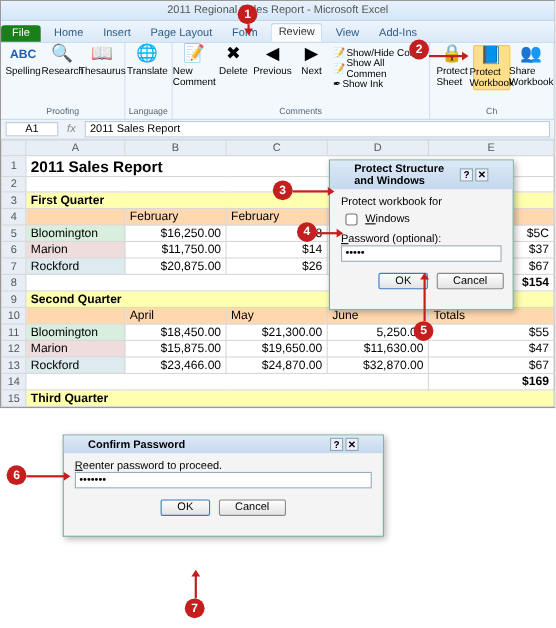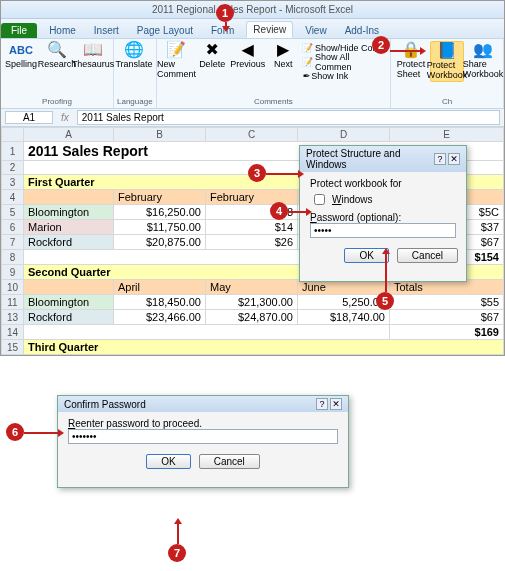--- a/index.html
+++ b/index.html
@@ -29,21 +29,21 @@
   th { background:#e8eef6; font-weight:normal; text-align:center; font-size:10px; color:#555;}
   th.rowh { width:22px; text-align:center; background:#e8eef6;}
   td.l { text-align:left; }
   .title td { font-weight:bold; font-size:14px; text-align:left; }
   .qhdr td { background:#ffffb0; text-align:left; font-weight:bold;}
   .mhdr td { background:#ffd8b0; }
   .cityA td.l { background:#d8efdd; }
   .cityB td.l { background:#efdddd; }
   .cityC td.l { background:#ddebef; }
   .dialog { position:absolute; background:#f4f4f4; border:1px solid #7a9; box-shadow:2px 2px 6px rgba(0,0,0,0.3); font-size:10px; }
-  .dialog .titlebar { background:linear-gradient(#dce9f7,#c5d8ee); padding:2px 6px; font-weight:normal; font-size:10px; display:flex; justify-content:space-between; align-items:center;}
+  .dialog .titlebar { background:linear-gradient(#dce9f7,#c5d8ee); padding:2px 22px; font-weight:bold; font-size:10px; display:flex; justify-content:space-between; align-items:center;}
   .dialog .body { padding:6px 10px; }
   .dialog input[type=text], .dialog input[type=password] { width:100%; font-size:10px; border:1px solid #9ab; padding:1px 3px;}
   .dialog .btnrow { display:flex; justify-content:flex-end; gap:8px; padding:4px 8px 18px; }
   .dialog button { font-size:10px; padding:1px 14px; border:1px solid #888; background:linear-gradient(#fefefe,#e3e3e3); border-radius:2px;}
   .dialog .tbicons { display:flex; gap:2px;}
   .tbicons span { width:12px; height:12px; font-size:9px; text-align:center; border:1px solid #8aa; background:#eef; line-height:11px;}
   .note { font-size:9px; color:#333; line-height:1.25; margin-top:6px;}
   .callout { position:absolute; width:18px; height:18px; border-radius:50%; background:#c51e1e; color:#fff; font-weight:bold; font-size:11px; text-align:center; line-height:18px; z-index:50;}
   .arrow { position:absolute; z-index:49; }
   .arrow.h { height:2px; background:#c51e1e;}
@@ -238,26 +238,34 @@
             <td class="l">Totals</td>
           </tr>
       <tr class="cityA">
             <th class="rowh">11</th>
             <td class="l">Bloomington</td>
             <td>$18,450.00</td>
             <td>$21,300.00</td>
             <td>5,250.00</td>
             <td>$55</td>
           </tr>
+      <tr class="cityB">
+            <th class="rowh">12</th>
+            <td class="l">Marion</td>
+            <td>$15,875.00</td>
+            <td>$19,650.00</td>
+            <td>$11,630.00</td>
+            <td>$47</td>
+          </tr>
       <tr class="cityC">
             <th class="rowh">13</th>
             <td class="l">Rockford</td>
             <td>$23,466.00</td>
             <td>$24,870.00</td>
-            <td>$18,740.00</td>
+            <td>$32,870.00</td>
             <td>$67</td>
           </tr>
       <tr>
             <th class="rowh">14</th>
             <td colspan="4"></td>
             <td style="font-weight:bold;">$169</td>
           </tr>
       <tr class="qhdr">
             <th class="rowh">15</th>
             <td colspan="5" class="l">Third Quarter</td>

